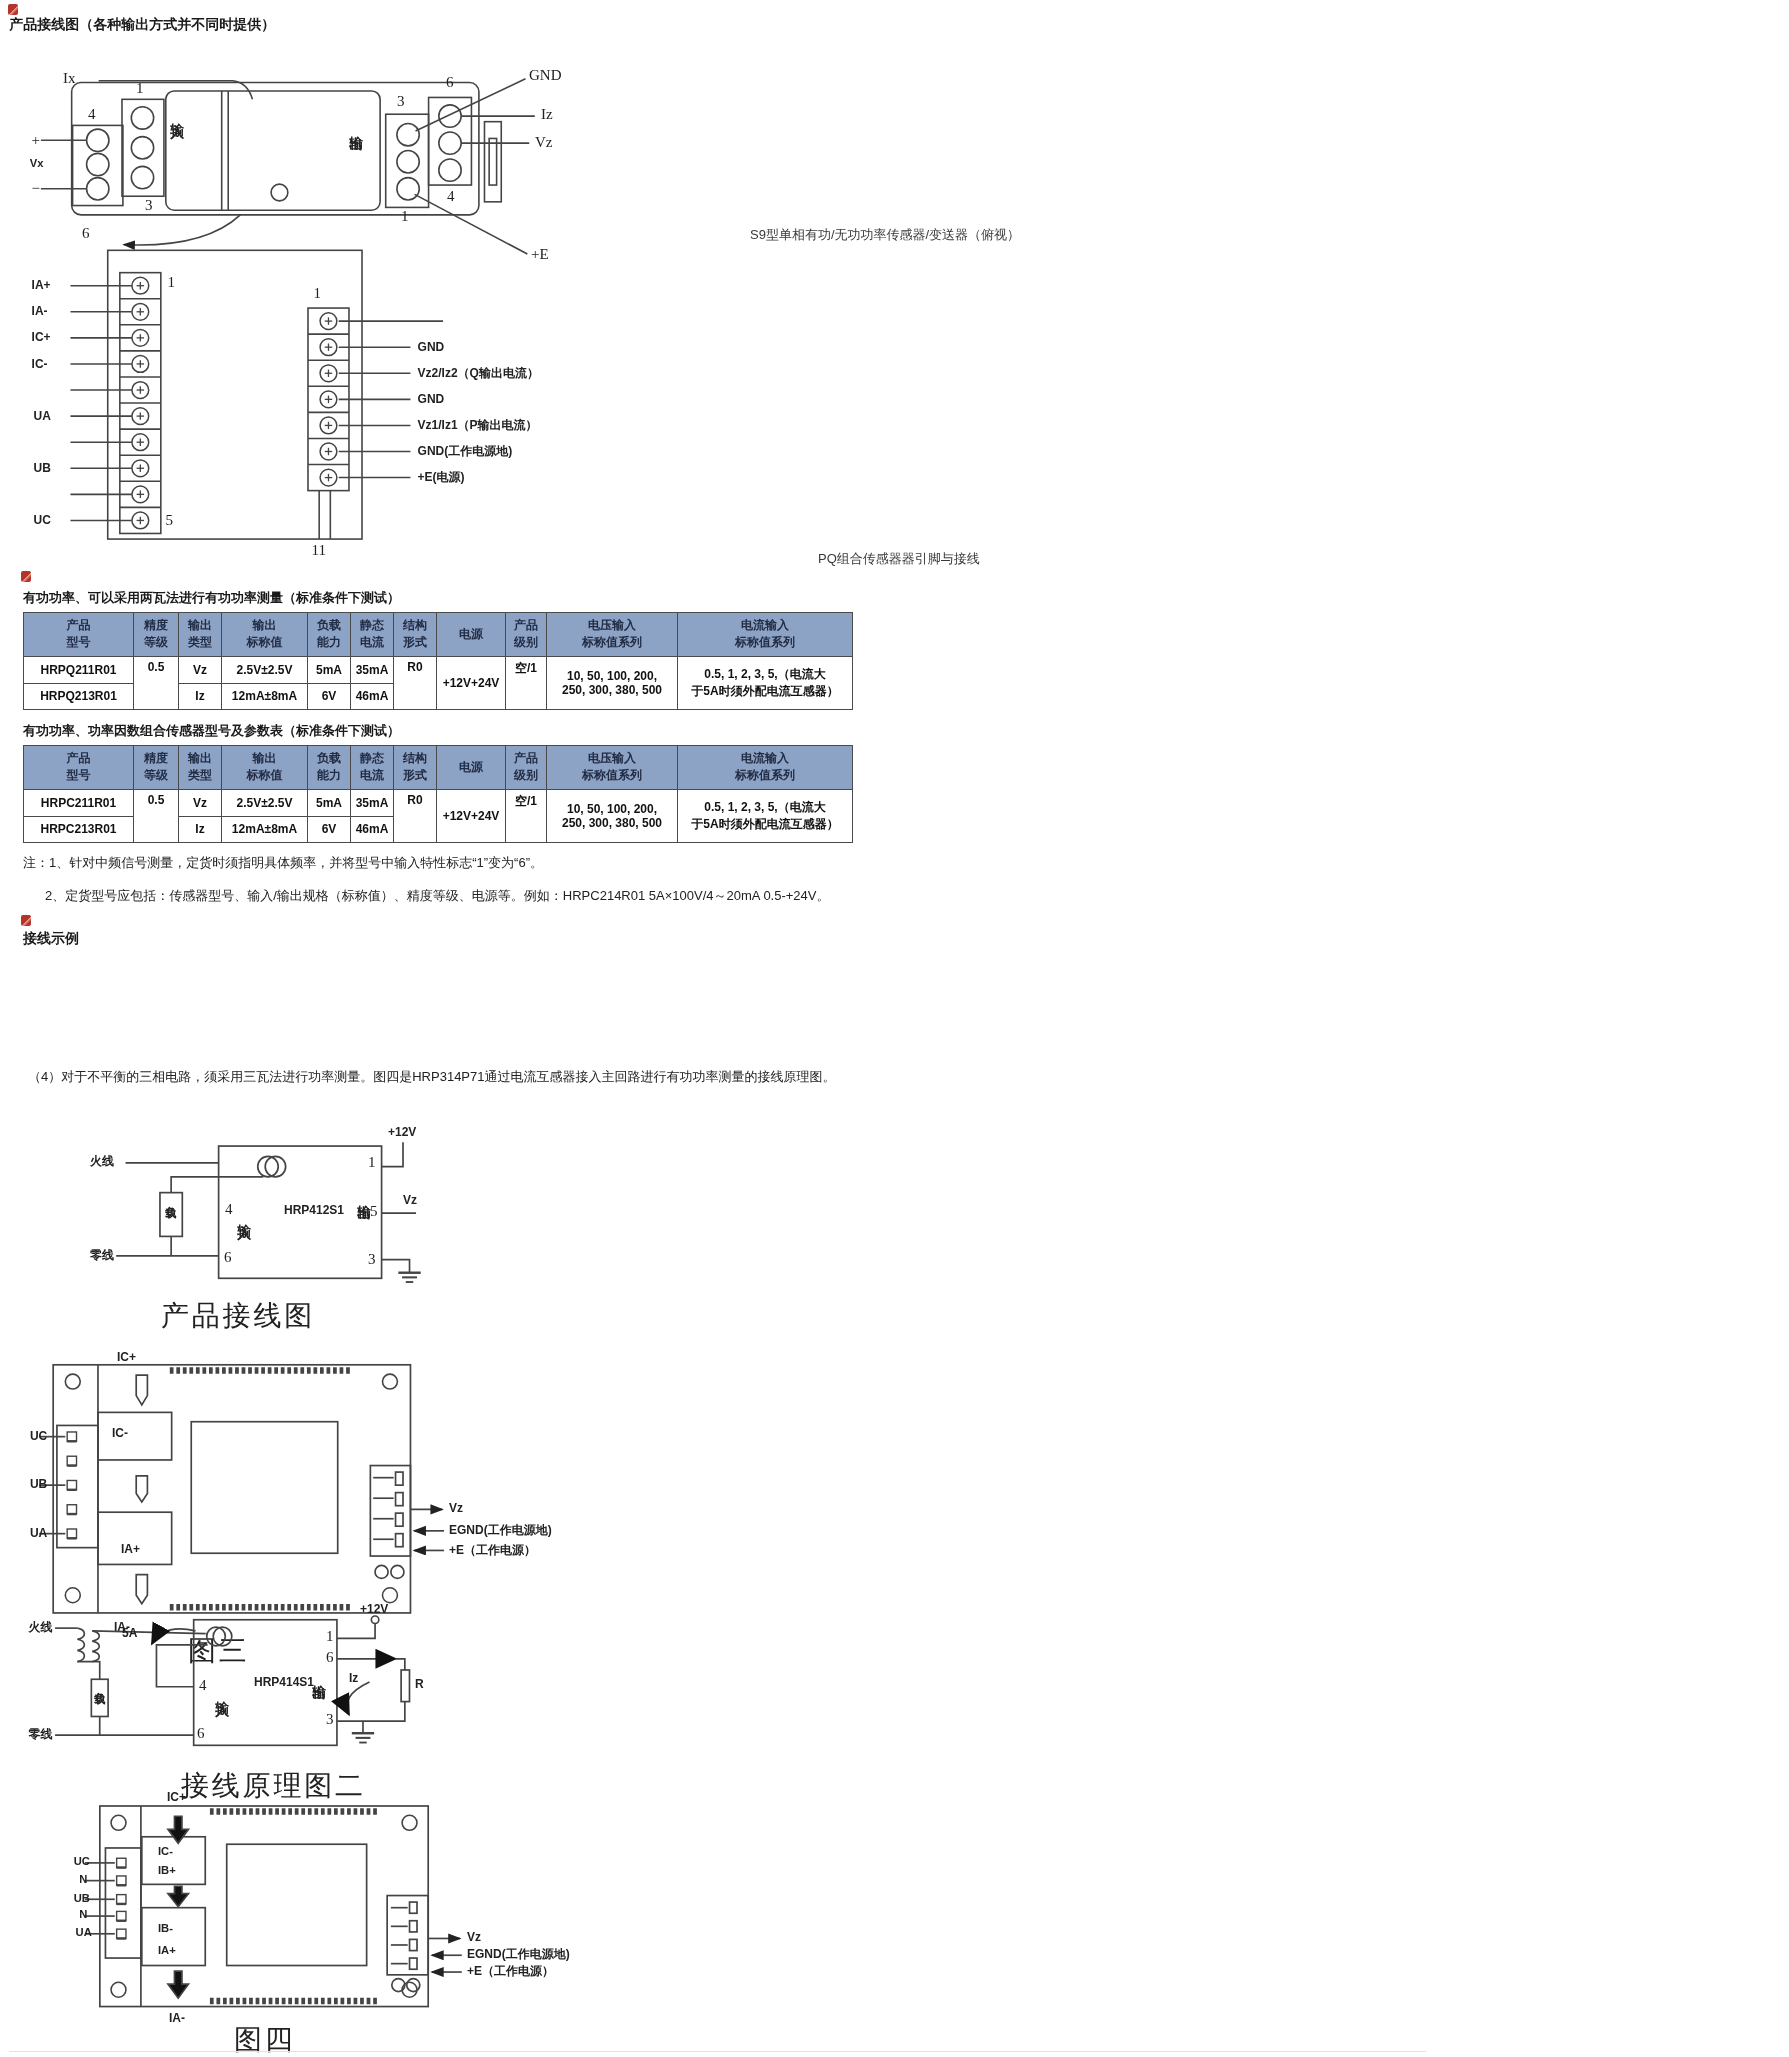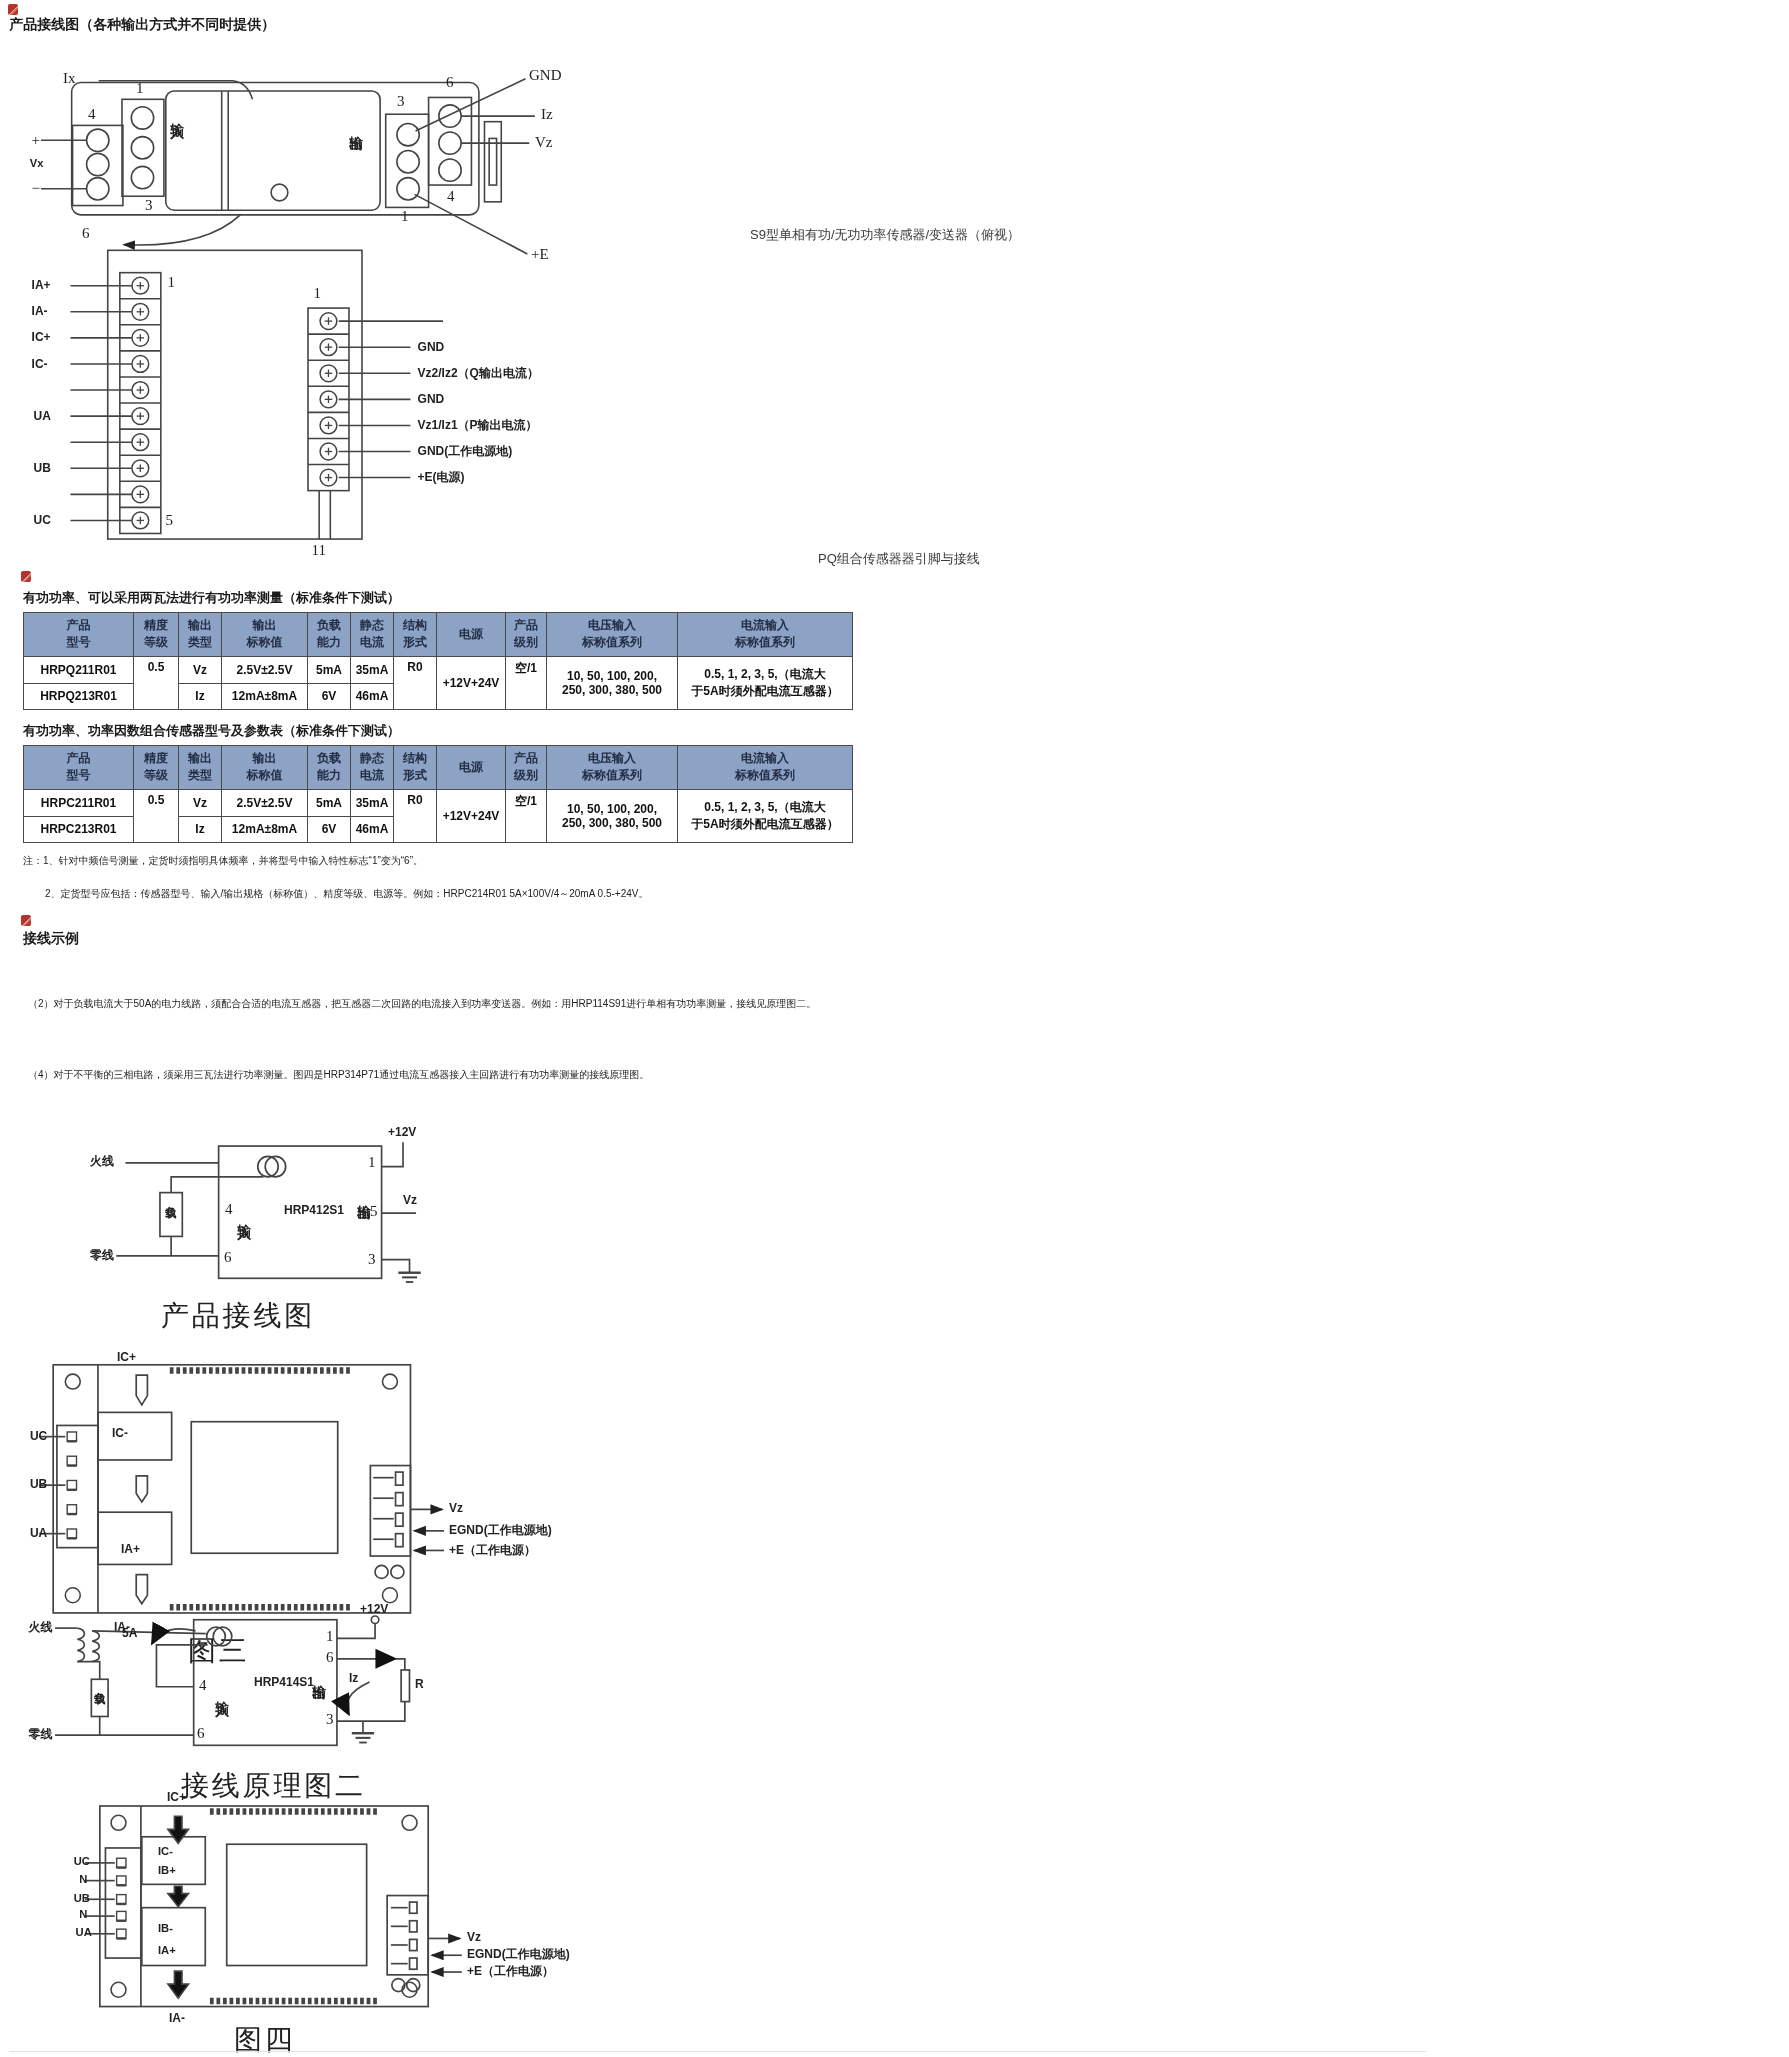--- a/index.html
+++ b/index.html
@@ -3,21 +3,21 @@
 <meta charset="utf-8">
 <style>
   html,body{margin:0;padding:0;background:#fff}
   .page{position:relative;width:1790px;height:2057px;background:#fff;overflow:hidden;
         font-family:"Liberation Sans",sans-serif;color:#1a1a1a}
   .ricon{position:absolute;width:10.3px;height:11.2px;border-radius:1.9px;
          background:linear-gradient(135deg,#b5342a 55%,#e8b0a8 55%,#b5342a 75%)}
   .h{position:absolute;font-size:14px;font-weight:bold;white-space:nowrap;margin:0}
   .cap14{position:absolute;font-size:13px;color:#3a3a3a;white-space:nowrap}
   .bt{position:absolute;font-size:13px;font-weight:bold;white-space:nowrap}
-  .note{position:absolute;font-size:10px;color:#222;white-space:nowrap}
+  .note{position:absolute;font-size:13px;color:#222;white-space:nowrap}
   .dgm{position:absolute}
   .dgm svg{position:absolute;left:0;top:0}
   .lbl{position:absolute;white-space:nowrap;font-size:12px;font-weight:bold;color:#222;line-height:1.05}
   .pin{font-family:"Liberation Serif",serif;font-size:15px;font-weight:normal;color:#222}
   .vt{writing-mode:vertical-lr;text-orientation:upright;letter-spacing:0.9px;font-size:14px}
   .sm{font-size:11.2px}
   .bigcap{position:absolute;font-size:28px;color:#222;white-space:nowrap;letter-spacing:2.8px;font-weight:normal}
   .ptable{position:absolute;border-collapse:collapse;font-size:12px;font-weight:bold;
           text-align:center;color:#111;table-layout:fixed}
   .ptable th,.ptable td{border:0.9px solid #4a4a4a;padding:0.9px 2.8px;overflow:hidden}
@@ -378,21 +378,20 @@
     </tr>
   </tbody>
     </table>
 
   <div class="note" style="left:23px;top:854px">注：1、针对中频信号测量，定货时须指明具体频率，并将型号中输入特性标志“1”变为“6”。</div>
   <div class="note" style="left:45px;top:887px">2、定货型号应包括：传感器型号、输入/输出规格（标称值）、精度等级、电源等。例如：HRPC214R01 5A×100V/4～20mA 0.5-+24V。</div>
 
   <span class="ricon" style="left:20.5px;top:915px"></span>
   <div class="h" style="left:23px;top:930px">接线示例</div>
 
-  <div class="note" style="left:28px;top:997px">（2）对于负载电流大于50A的电力线路，须配合合适的电流互感器，把互感器二次回路的电流接入到功率变送器。例如：用HRP114S91进行单相有功功率测量，接线见原理图二。</div>
   <div class="note" style="left:28px;top:1068px">（4）对于不平衡的三相电路，须采用三瓦法进行功率测量。图四是HRP314P71通过电流互感器接入主回路进行有功功率测量的接线原理图。</div>
 
   <div class="dgm" style="left:51px;top:1105px;width:447px;height:233px">
     <svg width="447" height="233" viewBox="0 0 480 250">
       <g fill="none" stroke="#444" stroke-width="1.8">
         <line x1="80" y1="62" x2="180" y2="62"></line>
         <rect x="180" y="44" width="175" height="142"></rect>
         <circle cx="233" cy="66" r="11"></circle>
           <circle cx="241" cy="66" r="11"></circle>
         <path d="M228,77 L129,77 L129,94"></path>

